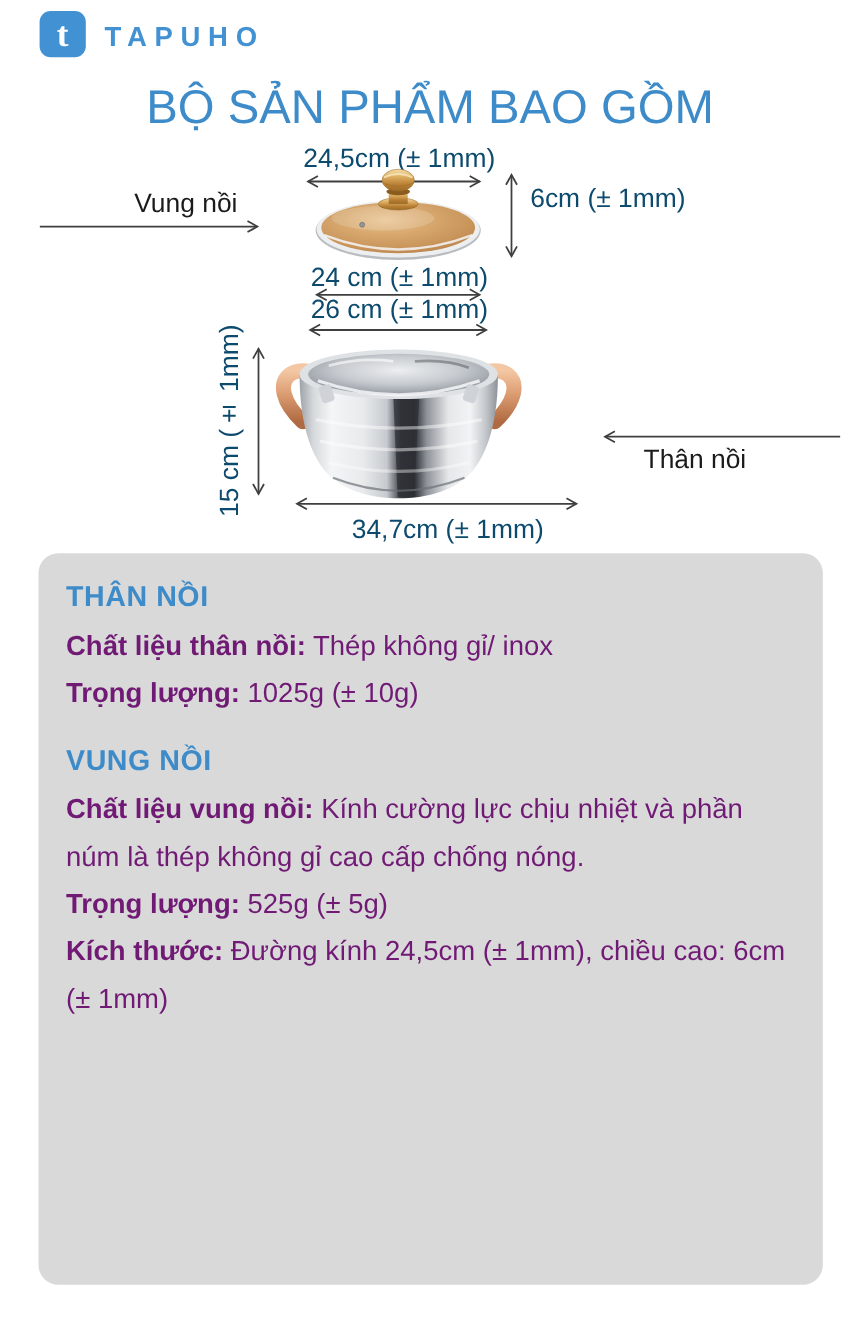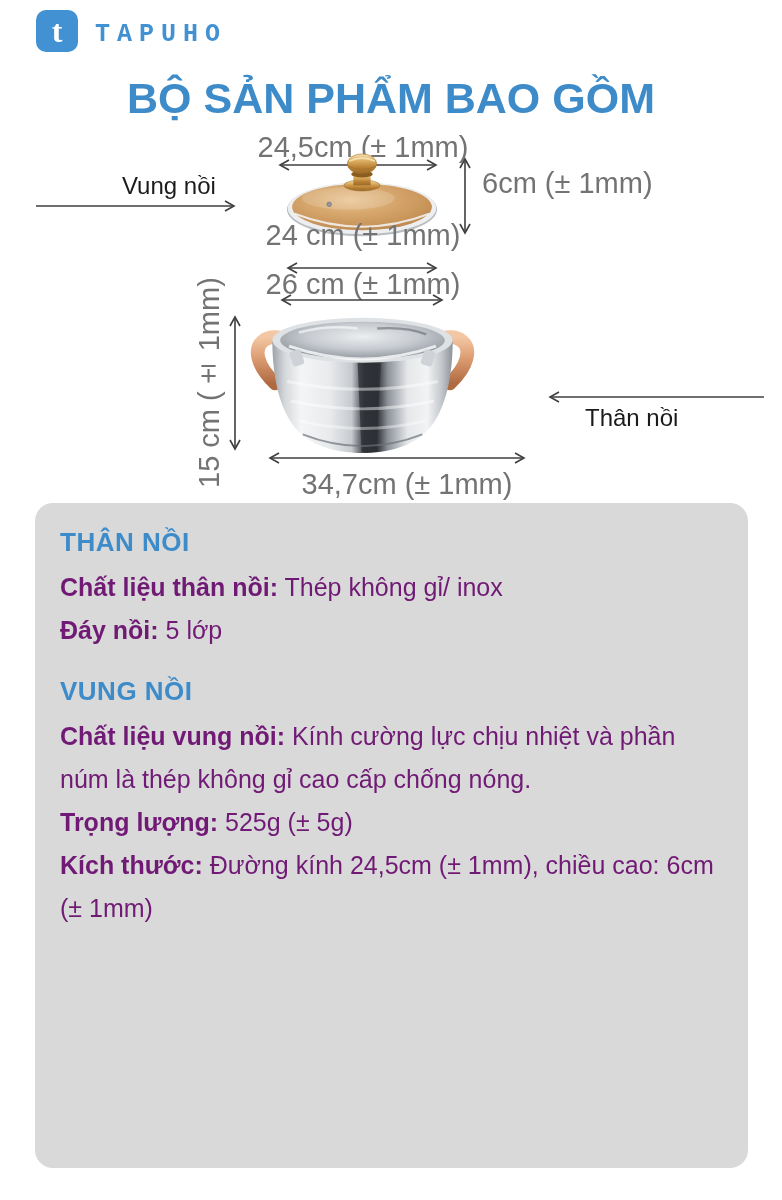--- a/index.html
+++ b/index.html
@@ -6,26 +6,26 @@
   body{width:782px;height:1200px;position:relative;overflow:hidden;
        font-family:"Liberation Sans",sans-serif;color:#1b1b1b;}
   .abs{position:absolute;}
 
   
   .logo-box{left:36px;top:10px;width:42px;height:42px;background:#4191d3;
             border-radius:10px;display:flex;align-items:center;justify-content:center;}
   .logo-box span{color:#fff;font-size:32px;font-weight:bold;line-height:1;
                  font-family:"Liberation Serif",serif;}
   .brand{left:95px;top:20px;font-size:25px;font-weight:bold;color:#4191d3;
-         letter-spacing:7px;font-family:Liberation Mono, monospace;}
+         letter-spacing:7px;font-family:Liberation Sans, sans-serif;}
   .page-title{left:0;top:74px;width:782px;text-align:center;font-size:43px;
-              font-weight:bold;color:#3d8bc9;letter-spacing:0px;}
+              font-weight:normal;color:#3d8bc9;letter-spacing:0px;}
 
   
-  .dim{font-size:29px;color:#737373;white-space:nowrap;}
+  .dim{font-size:24px;color:#0c4a6e;white-space:nowrap;}
   .dim.center{text-align:center;}
   .part-label{font-size:24px;color:#1b1b1b;white-space:nowrap;}
   .vtext{writing-mode:vertical-rl;transform:rotate(180deg);
          display:flex;align-items:center;justify-content:center;}
 
   svg{display:block;}
 
   
   .card{left:35px;top:503px;width:713px;height:665px;background:#d9d9d9;
         border-radius:18px;box-sizing:border-box;padding:24px 25px 0 25px;}
@@ -93,21 +93,21 @@
 
 <svg class="abs" style="left:458px;top:157px;" width="14" height="78">
   <g stroke="#3f3f3f" stroke-width="1.6" fill="none">
     <line x1="7" y1="2" x2="7" y2="76"></line>
     <polyline points="2,11 7,2 12,11"></polyline>
       <polyline points="2,67 7,76 12,67"></polyline>
   </g>
 </svg>
 <div class="abs dim" style="left:482px;top:167px;">6cm (± 1mm)</div>
 
-<div class="abs dim center" style="left:213px;top:219px;width:300px;">24 cm (± 1mm)</div>
+<div class="abs dim center" style="left:213px;top:239px;width:300px;">24 cm (± 1mm)</div>
 <svg class="abs" style="left:286px;top:261px;" width="152" height="14">
   <g stroke="#3f3f3f" stroke-width="1.6" fill="none">
     <line x1="2" y1="7" x2="150" y2="7"></line>
     <polyline points="11,2 2,7 11,12"></polyline>
       <polyline points="141,2 150,7 141,12"></polyline>
   </g>
 </svg>
 
 <div class="abs dim center" style="left:213px;top:268px;width:300px;">26 cm (± 1mm)</div>
 <svg class="abs" style="left:280px;top:293px;" width="164" height="14">
@@ -186,21 +186,21 @@
     <polyline points="11,2 2,7 11,12"></polyline>
       <polyline points="247,2 256,7 247,12"></polyline>
   </g>
 </svg>
 <div class="abs dim center" style="left:257px;top:468px;width:300px;">34,7cm (± 1mm)</div>
 
 <div class="abs card">
   <div class="spec-section">
       <h3>THÂN NỒI</h3>
       <p><b>Chất liệu thân nồi:</b><span> Thép không gỉ/ inox</span></p>
-      <p><b>Đáy nồi:</b><span> 5 lớp</span></p>
+      <p><b>Trọng lượng:</b><span> 1025g (± 10g)</span></p>
     </div>
   <div class="spec-section sec2">
       <h3>VUNG NỒI</h3>
       <p><b>Chất liệu vung nồi:</b><span> Kính cường lực chịu nhiệt và phần núm là thép không gỉ cao cấp chống nóng.</span></p>
       <p><b>Trọng lượng:</b><span> 525g (± 5g)</span></p>
       <p><b>Kích thước:</b><span> Đường kính 24,5cm (± 1mm), chiều cao: 6cm (± 1mm)</span></p>
     </div>
 </div>
 
 </body></html>

